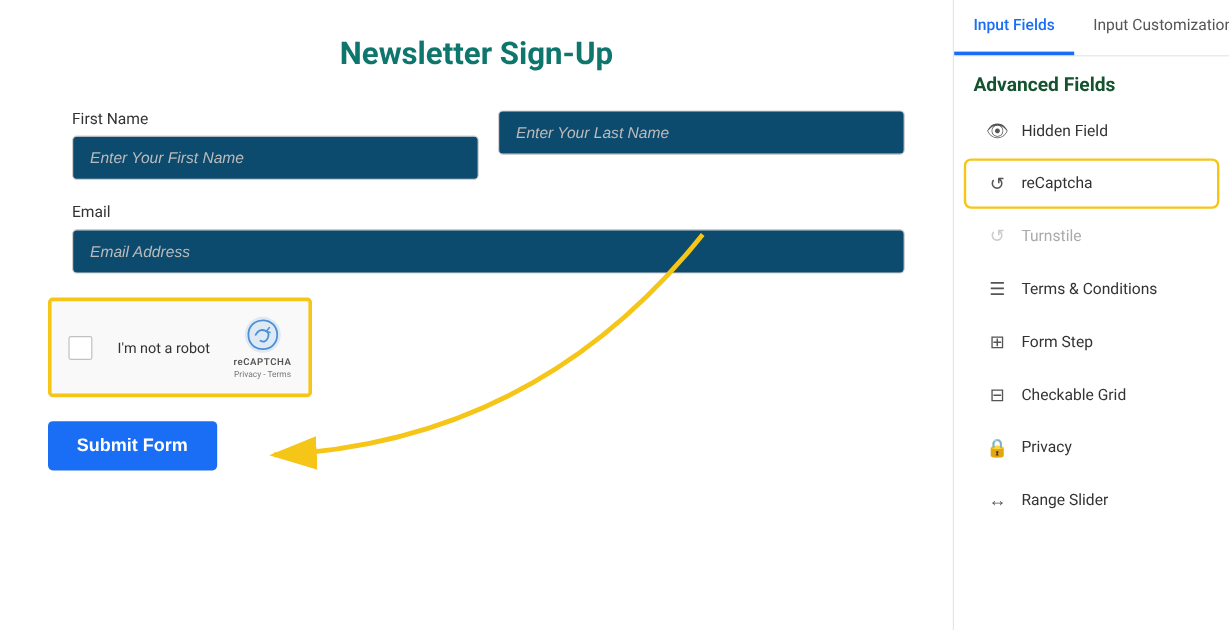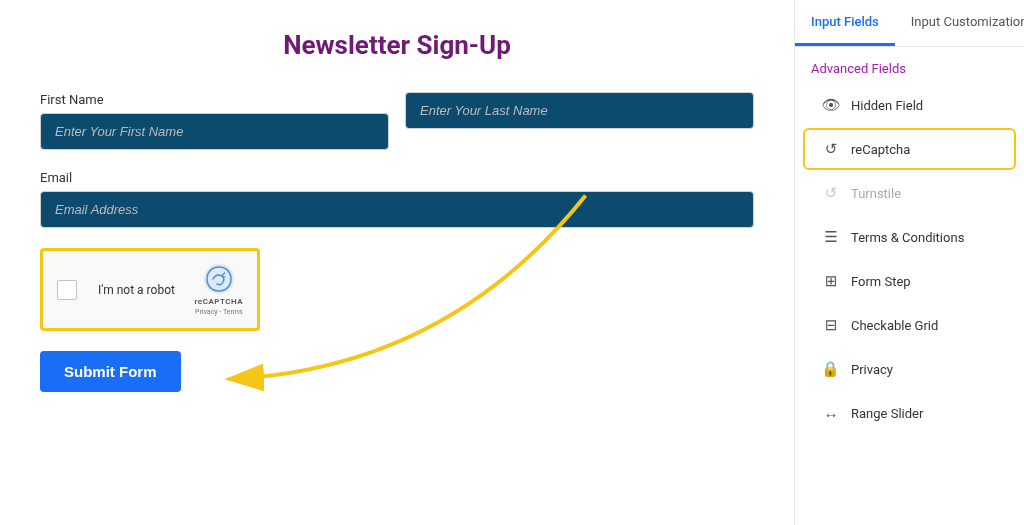--- a/index.html
+++ b/index.html
@@ -13,30 +13,31 @@
 
     
     .form-area {
       flex: 1;
       padding: 30px 40px;
       position: relative;
     }
 
     .form-title {
       text-align: center;
-      color: #701a75;
+      color: #0f766e;
       font-size: 26px;
       font-weight: 700;
       margin-bottom: 32px;
     }
 
     .form-row {
       display: flex;
       gap: 16px;
       margin-bottom: 20px;
+      margin-left: 20px;
     }
 
     .form-field {
       display: flex;
       flex-direction: column;
       flex: 1;
     }
 
     .form-field label {
       font-size: 13px;
@@ -171,23 +172,23 @@
       text-align: right;
     }
 
     .tab.active {
       color: #1a6ef5;
       border-bottom: 3px solid #1a6ef5;
       font-weight: 500;
     }
 
     .panel-section-title {
-      color: #a21caf;
-      font-size: 13px;
-      font-weight: 400;
+      color: #14532d;
+      font-size: 16px;
+      font-weight: 700;
       padding: 14px 16px 8px;
     }
 
     .panel-items {
       display: flex;
       flex-direction: column;
     }
 
     .panel-item {
       display: flex;

